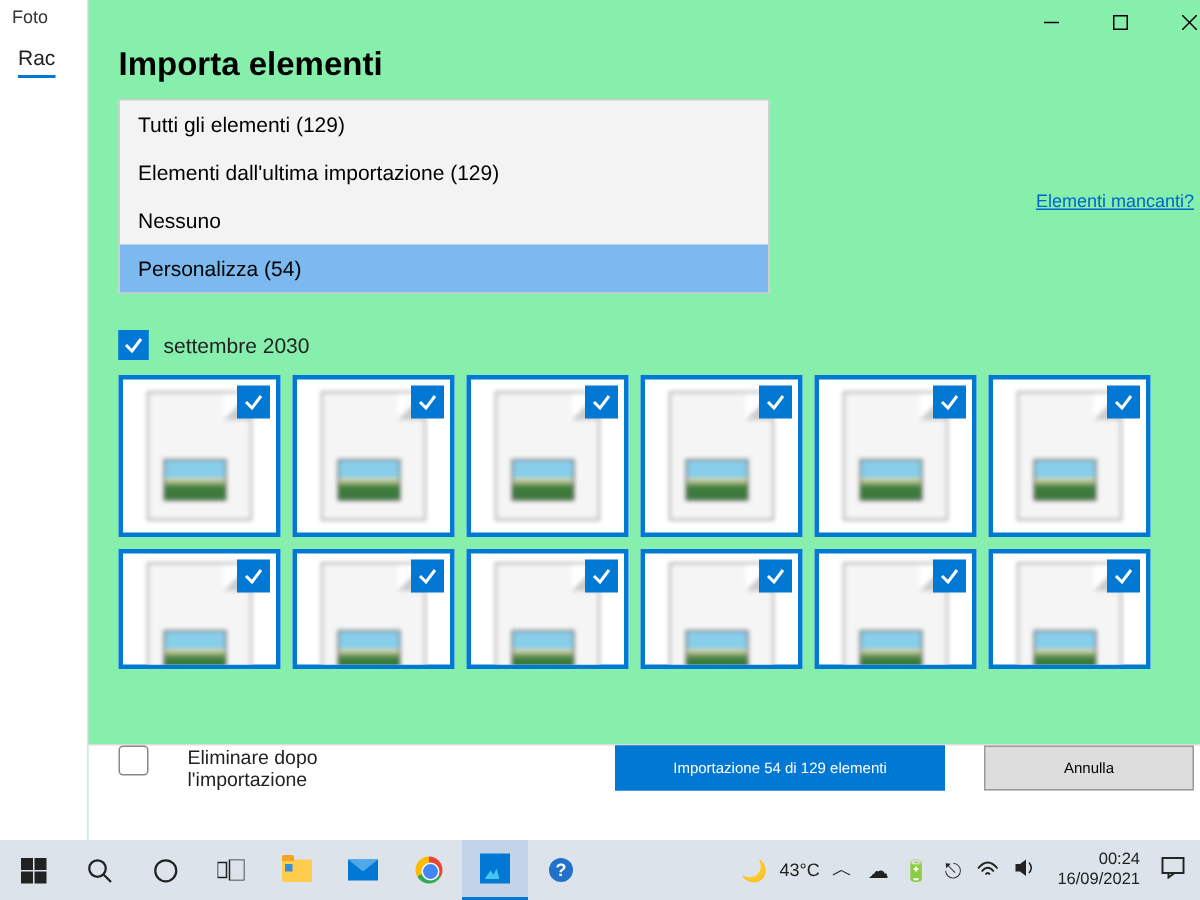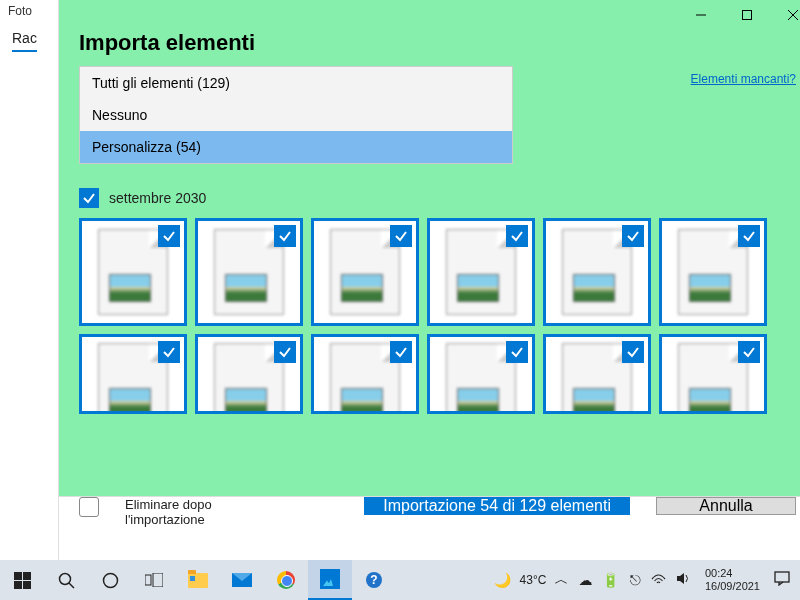--- a/index.html
+++ b/index.html
@@ -13,21 +13,21 @@
 .bg-more { position: absolute; right: 10px; top: 48px; color: #555; font-size: 16px; letter-spacing: 2px; }
 
 
 .dialog { position: absolute; top: 0; left: 42px; width: 758px; height: 560px; background: #86efac; border-left: 1px solid #e0e0e0; margin-left: 16px; }
 .titlebar { display: flex; justify-content: flex-end; height: 30px; align-items: center; }
 .title-btn { width: 46px; height: 30px; display: flex; align-items: center; justify-content: center; font-size: 14px; color: #000; cursor: pointer; }
 
 .content { padding: 0 20px; }
 .dialog-title { font-size: 22px; font-weight: 600; margin-bottom: 10px; }
 
-.filter-row { display: flex; justify-content: space-between; align-items: flex-start; }
+.filter-row { display: flex; justify-content: space-between; align-items: center; }
 .dropdown { width: 434px; border: 1px solid #ccc; background: #f3f3f3; }
 .dropdown-item { padding: 8px 12px; font-size: 14px; color: #000; cursor: pointer; }
 .dropdown-item.selected { background: #7bb9ee; }
 .missing-link { color: #0066cc; font-size: 12px; text-decoration: underline; cursor: pointer; padding-top: 6px; }
 
 .month-row { display: flex; align-items: center; margin-top: 24px; margin-bottom: 10px; }
 .checkbox { width: 20px; height: 20px; background: #0078d4; border: 1px solid #0078d4; display: flex; align-items: center; justify-content: center; color: #fff; font-size: 14px; cursor: pointer; }
 .month-label { margin-left: 10px; font-size: 14px; color: #222; }
 
 .grid { display: flex; flex-wrap: wrap; gap: 8px; position: relative; }
@@ -37,32 +37,32 @@
 .thumb-icon { width: 70px; height: 86px; background: #f5f5f5; border: 1px solid #999; position: relative; filter: blur(1.5px); }
 .thumb-icon::before { content: ""; position: absolute; top: 0; right: 0; width: 18px; height: 18px; background: linear-gradient(135deg, #fff 50%, #ccc 50%); }
 .thumb-pic { position: absolute; bottom: 12px; left: 10px; width: 42px; height: 28px; background: linear-gradient(#87ceeb 45%, #f4e4bc 45%, #3b7a3b 70%); border: 1px solid #666; }
 
 .scrollbar { position: absolute; right: 2px; top: 210px; width: 3px; height: 50px; background: #888; border-radius: 2px; }
 
 .footer { position: absolute; bottom: 0; left: 0; width: 100%; height: 64px; border-top: 1px solid #ddd; display: flex; align-items: flex-start; padding: 0 20px; gap: 26px; background: #fff; }
 .del-check { width: 20px; height: 20px; border: 1px solid #888; border-radius: 3px; cursor: pointer; }
 .del-label { font-size: 13px; color: #222; flex: 0 0 auto; width: 120px; }
 .spacer { flex: 1; }
-.btn { height: 18px; padding: 0 18px; font-size: 16px; border: 1px solid #999; cursor: pointer; display: flex; align-items: center; justify-content: center; min-width: 140px; }
+.btn { height: 30px; padding: 0 18px; font-size: 10px; border: 1px solid #999; cursor: pointer; display: flex; align-items: center; justify-content: center; min-width: 140px; }
 .btn-primary { background: #0078d4; color: #fff; border-color: #0078d4; min-width: 220px; }
 .btn-secondary { background: #ddd; color: #000; }
 
 
 .taskbar { position: absolute; bottom: 0; left: 0; width: 100%; height: 40px; background: #dde3ea; display: flex; align-items: center; font-size: 12px; color: #222; }
 .tb-left { display: flex; align-items: center; height: 100%; }
 .tb-item { width: 44px; height: 40px; display: flex; align-items: center; justify-content: center; cursor: pointer; font-size: 16px; }
 .tb-item.active { background: #c4d4e8; border-bottom: 2px solid #0078d4; }
 .tb-right { margin-left: auto; display: flex; align-items: center; gap: 6px; padding-right: 8px; }
 .tb-icon { font-size: 14px; cursor: pointer; padding: 0 2px; }
-.tb-clock { text-align: left; font-size: 11px; line-height: 1.2; padding: 0 6px; }
+.tb-clock { text-align: right; font-size: 11px; line-height: 1.2; padding: 0 6px; }
 .win-logo { display: grid; grid-template-columns: 8px 8px; grid-template-rows: 8px 8px; gap: 1px; }
 .win-logo span { background: #222; }
 .chrome { width: 18px; height: 18px; border-radius: 50%; background: conic-gradient(#ea4335 0 120deg, #34a853 120deg 240deg, #fbbc05 240deg 360deg); position: relative; }
 .chrome::after { content: ""; position: absolute; top: 4px; left: 4px; width: 10px; height: 10px; background: #4285f4; border-radius: 50%; border: 1.5px solid #fff; }
 .photos-ico { width: 20px; height: 20px; background: #0078d4; position: relative; }
 .photos-ico::after { content: ""; position: absolute; bottom: 3px; left: 3px; width: 10px; height: 7px; background: #45c5f0; clip-path: polygon(0 100%, 40% 20%, 60% 60%, 80% 0, 100% 100%); }
 .folder-ico { width: 20px; height: 15px; background: #ffcc4d; border-radius: 1px; position: relative; }
 .folder-ico::before { content: ""; position: absolute; top: -3px; left: 0; width: 8px; height: 4px; background: #f4a425; border-radius: 1px 1px 0 0; }
 .folder-ico::after { content: ""; position: absolute; top: 3px; left: 2px; width: 5px; height: 5px; background: #3590dc; }
 .mail-ico { width: 20px; height: 14px; background: #0078d4; position: relative; }
@@ -98,20 +98,21 @@
         </svg>
     </div>
   </div>
 
   <div class="content">
     <div class="dialog-title">Importa elementi</div>
 
     <div class="filter-row">
       <div class="dropdown">
         <div class="dropdown-item">Tutti gli elementi (129)</div>
+        <div class="dropdown-item">Elementi dall'ultima importazione (129)</div>
         <div class="dropdown-item">Nessuno</div>
         <div class="dropdown-item selected">Personalizza (54)</div>
       </div>
       <a class="missing-link">Elementi mancanti?</a>
     </div>
 
     <div class="month-row">
       <div class="checkbox">
         <svg width="14" height="14">
             <polyline points="2,7 6,11 12,3" fill="none" stroke="#fff" stroke-width="2"></polyline>

